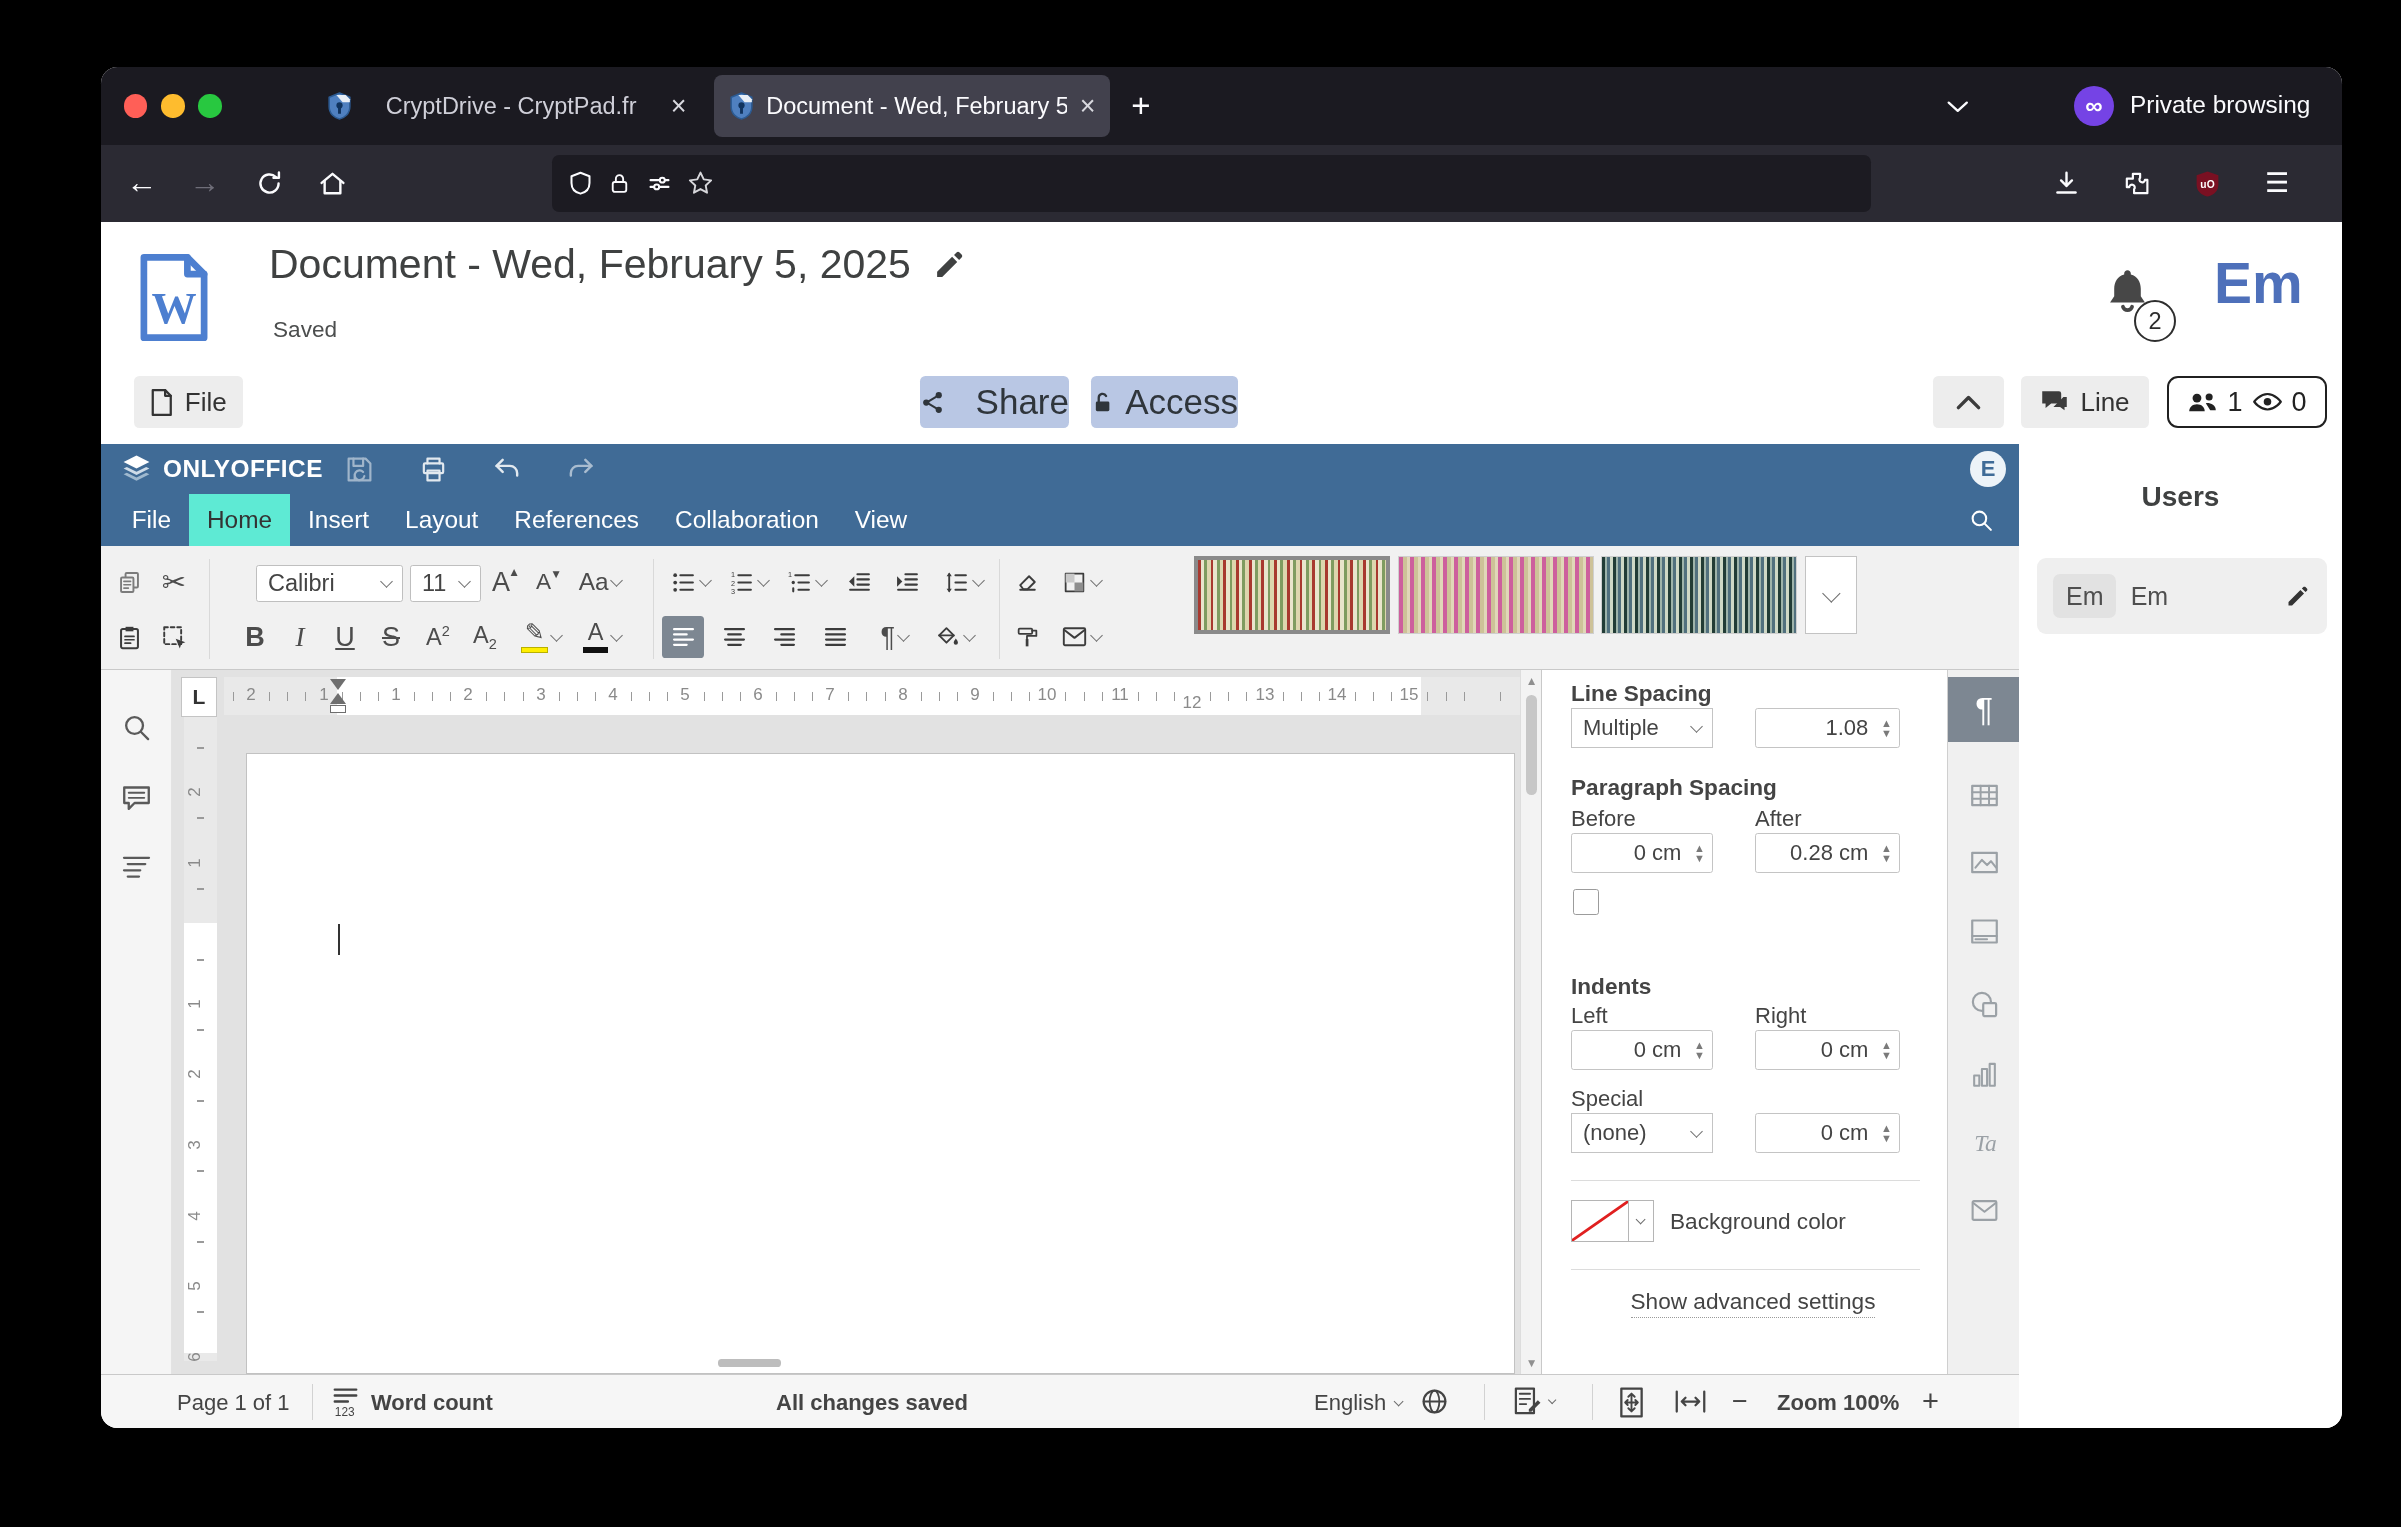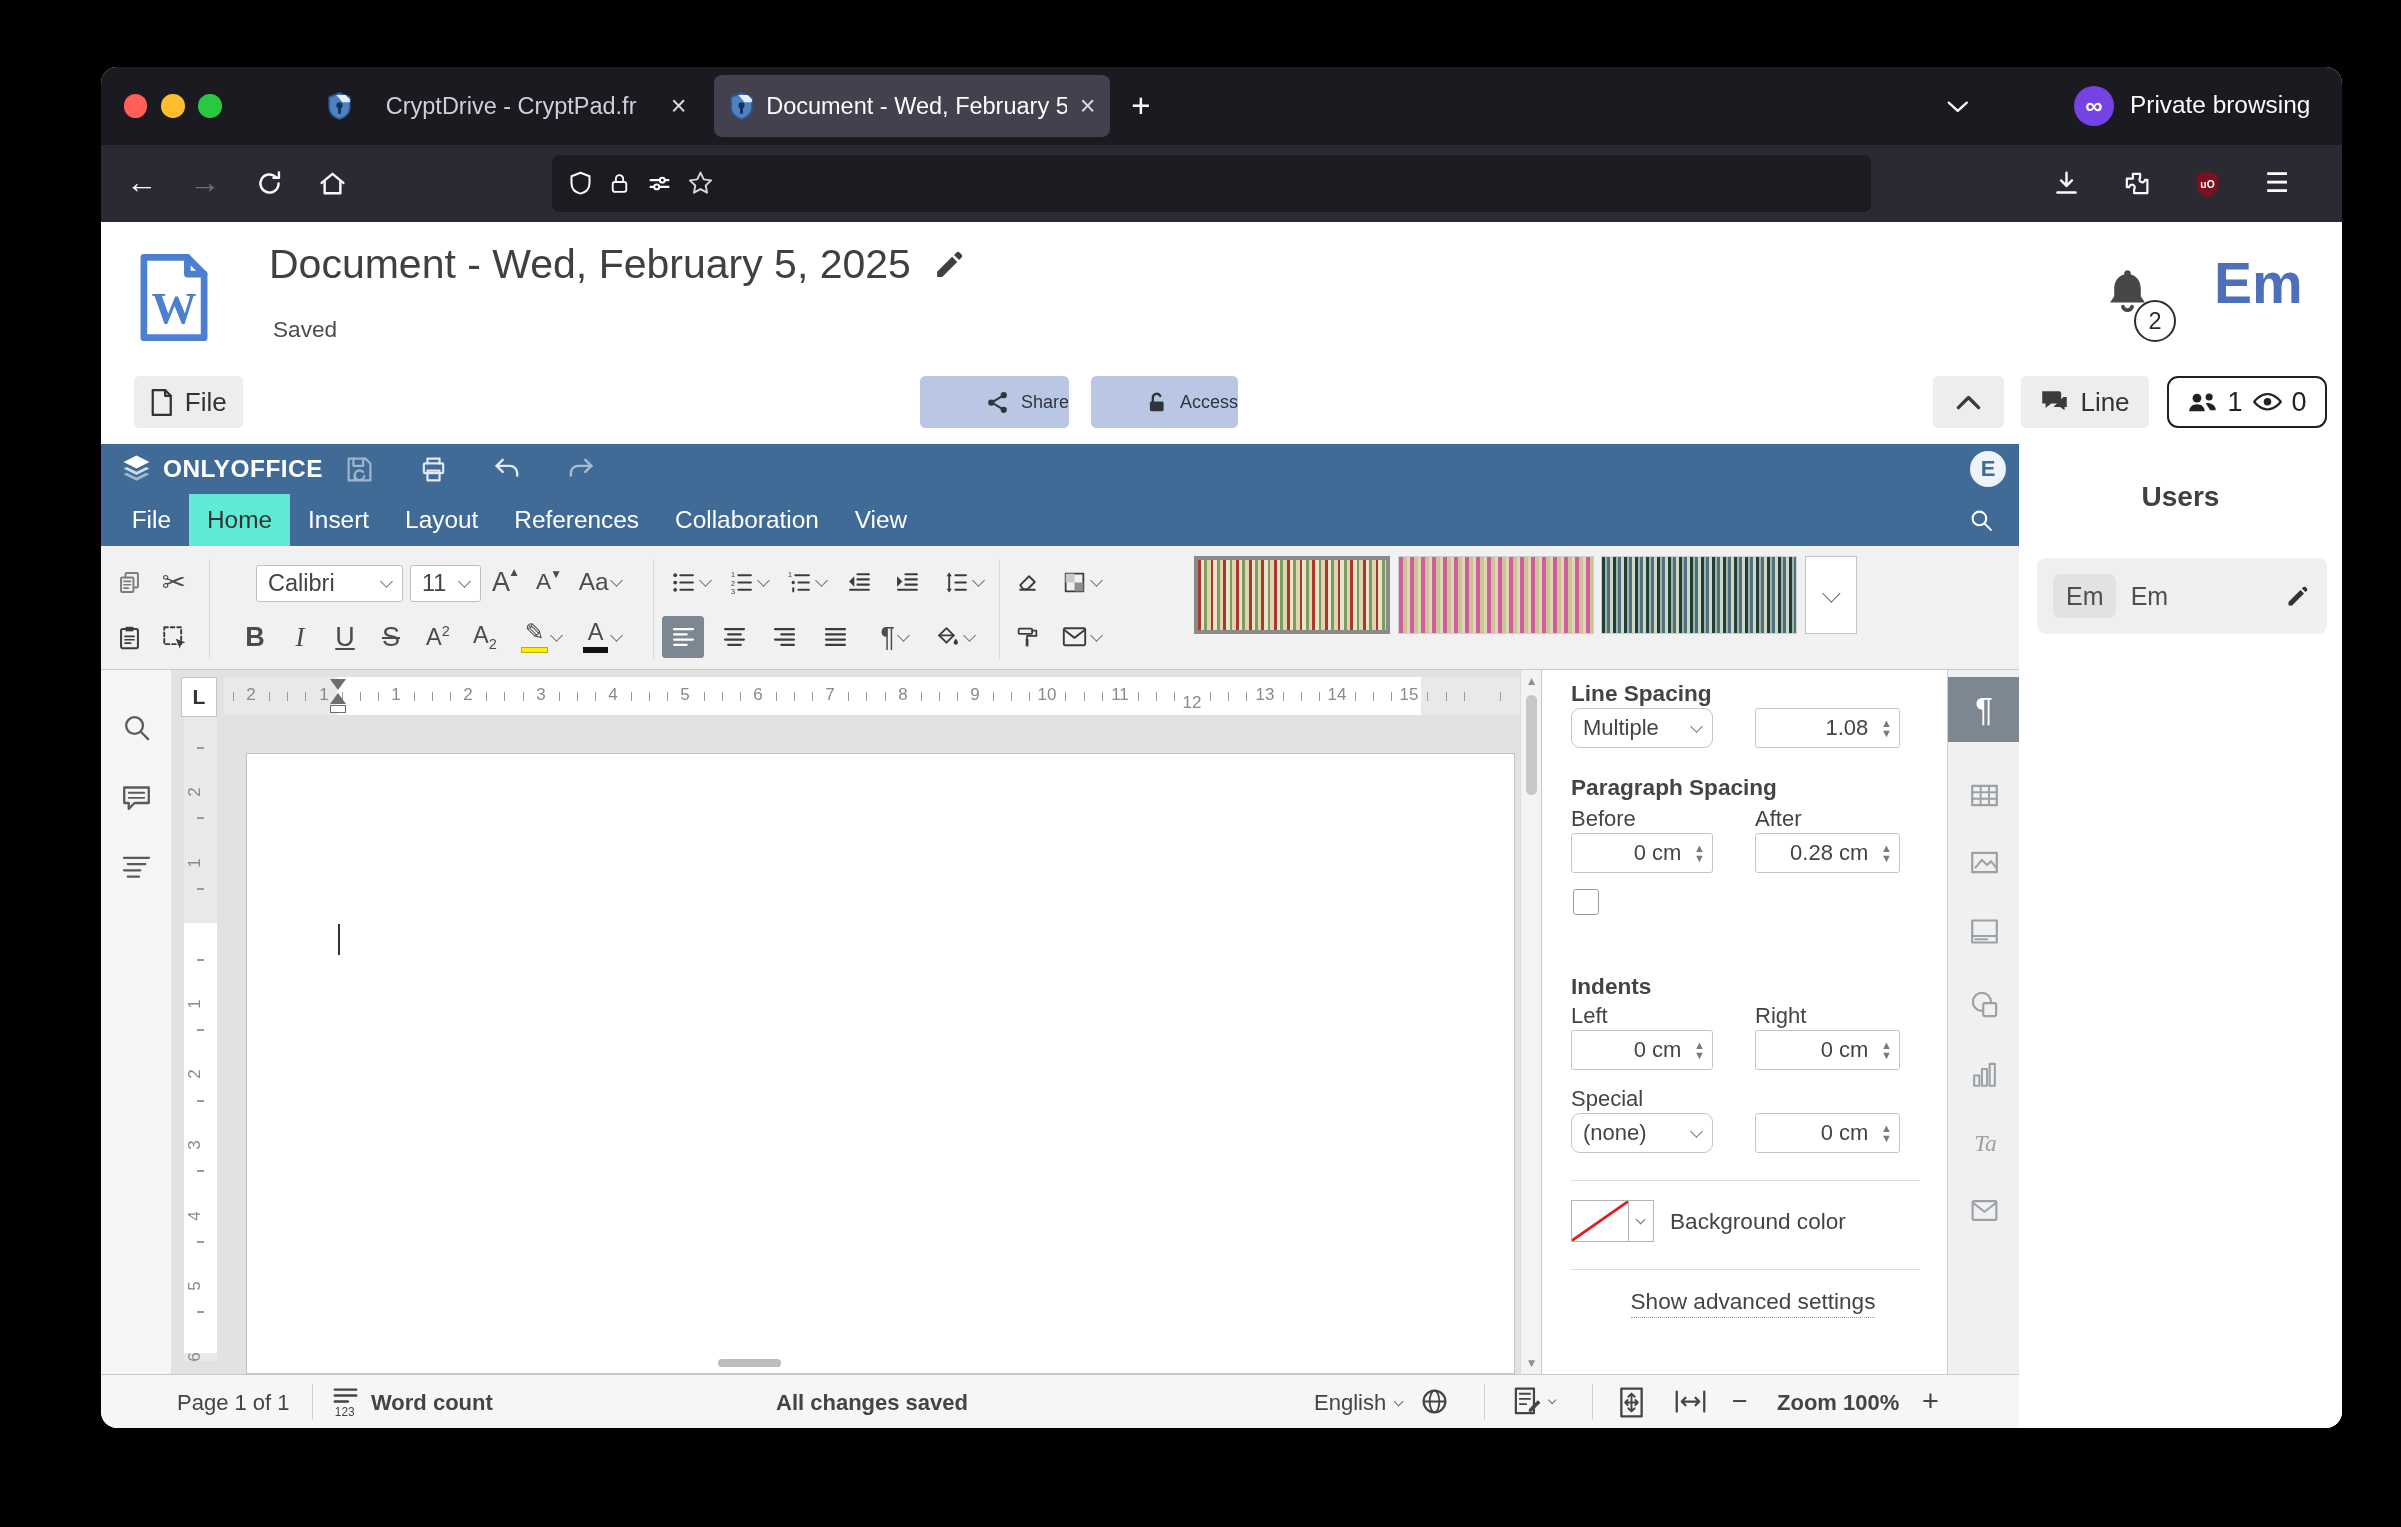--- a/index.html
+++ b/index.html
@@ -18,39 +18,39 @@
 .ftab .t{flex:1;overflow:hidden;white-space:nowrap}
 .closex{font-size:27px;color:#d8d8de}
 .navbar{left:0;top:78px;width:100%;height:77px;background:#2b2a33}
 .navbtn{width:42px;height:42px;border-radius:5.4px;display:flex;align-items:center;justify-content:center;font-size:31px;color:#fbfbfe}
 .urlfield{background:#1c1b22;border-radius:7.2px;display:flex;align-items:center;padding:0 14.5px;gap:13.6px}
 .urltxt{font-size:24.4px;white-space:nowrap;overflow:hidden;flex:1}
 .urltxt .dim{color:#9a99a5}.urltxt .lit{color:#fbfbfe;font-weight:bold}
 
 .cptitle{font-size:41px;font-weight:500;color:#3f4141}
 .cpbtn{background:#ededed;border-radius:5.4px;display:flex;align-items:center;justify-content:center;gap:11px;font-size:26px;color:#333}
-.cpblue{background:#b9c7e4;border-radius:5.4px;display:flex;align-items:center;justify-content:flex-end;gap:11px;font-size:18px;color:#2f353b}
+.cpblue{background:#b9c7e4;border-radius:5.4px;display:flex;align-items:center;justify-content:space-between;gap:11px;font-size:35px;color:#2f353b}
 .pill{border:2.7px solid #202020;border-radius:11px;background:#fff;display:flex;align-items:center;justify-content:center;gap:9px;font-size:27px;color:#222}
 
 .bluebar{background:#406b96}
 .mtab{padding:0 18px;height:52px;display:flex;align-items:center;font-size:24.4px;color:#fff}
 .mtab.active{background:#5eead4;color:#333}
 .tbar{background:#f1f1f1;border-bottom:0.9px solid #c9c9c9}
 .tb{width:42px;height:42px;border-radius:3.6px;display:flex;align-items:center;justify-content:center;color:#4c4c4c;font-size:24.4px}
 .tb.wide{width:56px;gap:3.6px}
 .tb.active{background:#7d8792;color:#fff}
 .cv{width:9px;height:9px;border-right:1.8px solid #6d6d6d;border-bottom:1.8px solid #6d6d6d;transform:rotate(45deg);margin-top:-3.6px;flex:none}
 .inpbox{background:#fff;border:0.9px solid #bfbfbf;border-radius:2.7px;display:flex;align-items:center;font-size:23.5px;color:#444;padding:0 11px}
 .inpbox .val{flex:1}
 .vsep{width:0.9px;background:#d9d9d9}
 .tile{height:78px}
 .spinb{display:flex;flex-direction:column;line-height:10px;font-size:11px;color:#7a7a7a;margin-left:7.2px}
 .inp{background:#fff;border:0.9px solid #c4c4c4;border-radius:2.7px;display:flex;align-items:center;font-size:22px;color:#444;padding:0 7.2px 0 11px;height:40px}
 .inp .val{flex:1;text-align:right;padding-right:5.4px}
-.sel{background:#fff;border:0.9px solid #c4c4c4;border-radius:9px;display:flex;align-items:center;font-size:22px;color:#444;padding:0 11px;height:40px}
+.sel{background:#fff;border:0.9px solid #c4c4c4;border-radius:0;display:flex;align-items:center;font-size:22px;color:#444;padding:0 11px;height:40px}
 .sel .val{flex:1;text-align:left}
 .plabel{font-size:22px;color:#444}
 .phead{font-size:22.6px;font-weight:bold;color:#444}
 .num{position:absolute;font-size:17px;color:#8a8a8a;transform:translateX(-50%);top:8.1px}
 .vnum{position:absolute;font-size:17px;color:#8a8a8a;left:6.3px;transform:rotate(-90deg)}
 .htick{position:absolute;width:0.9px;height:9px;background:#9a9a9a;top:14.5px}
 .vtick{position:absolute;width:7.2px;height:1.8px;background:#9a9a9a;left:12.7px}
 .sbitem{font-size:22px;color:#444;position:absolute;top:15.4px}
 .sep60{position:absolute;top:9px;width:0.9px;height:36px;background:#d2d2d2}
 .stripico{position:absolute;left:21px;color:#9ba1a6}

